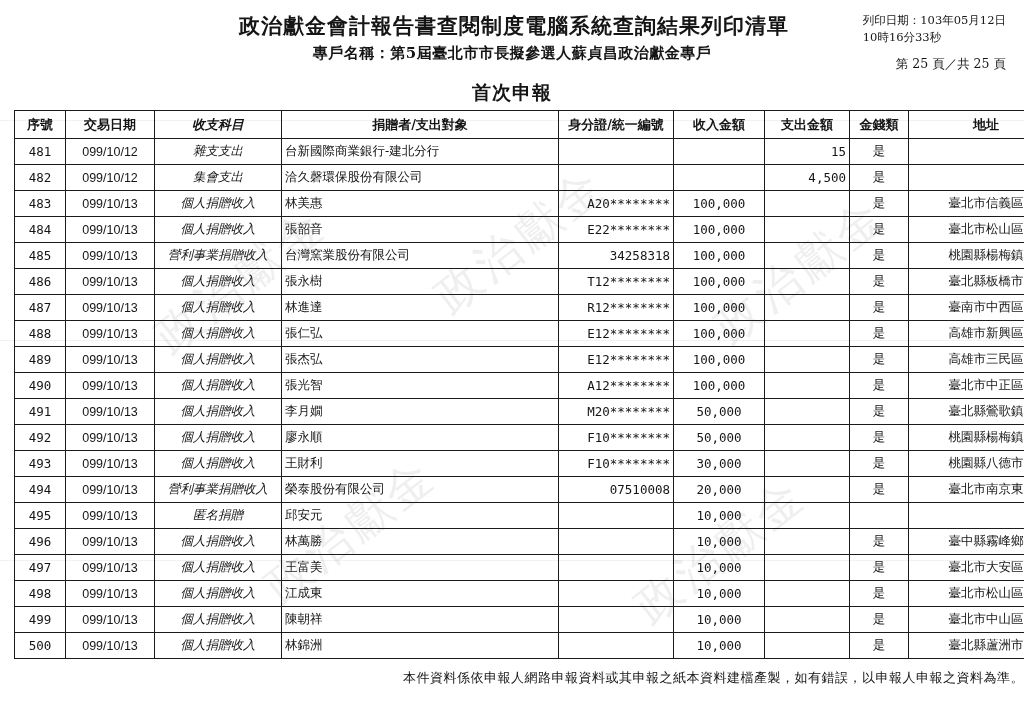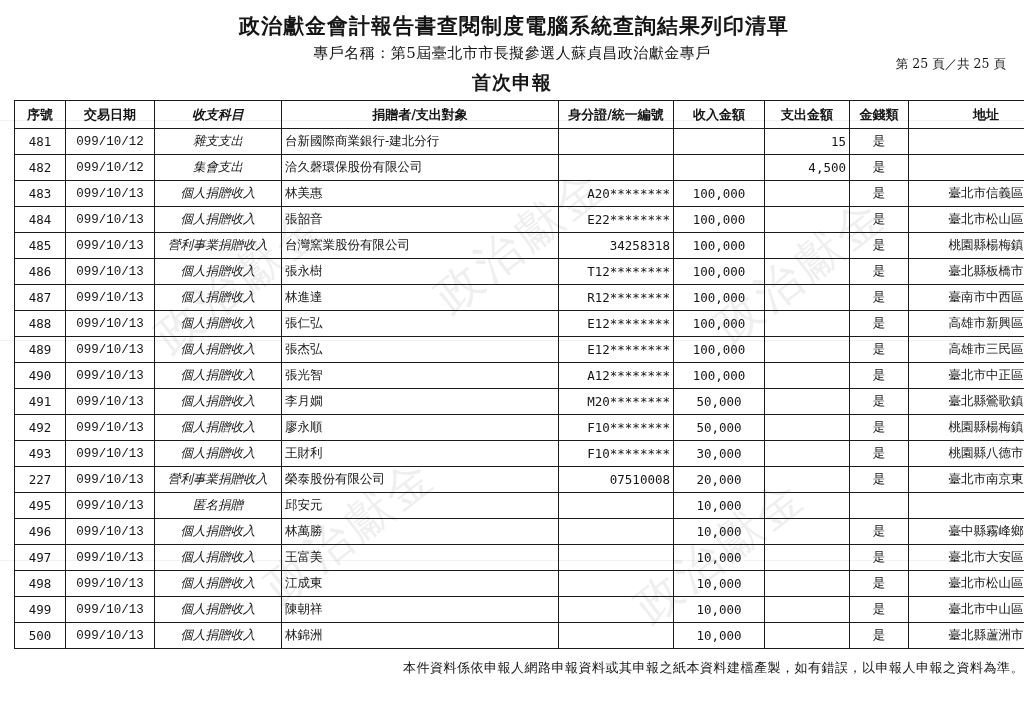--- a/index.html
+++ b/index.html
@@ -31,23 +31,23 @@
   }
   .doc-title {
     font-size: 21px;
     font-weight: bold;
     letter-spacing: 1px;
     margin: 0 0 4px 4px;
     font-family: "DejaVu Serif", "Liberation Serif", serif;
   }
   .doc-subtitle {
     font-size: 15px;
-    font-weight: normal;
+    font-weight: bold;
     letter-spacing: 0.5px;
-    margin: 0 0 7px 0;
+    margin: 0 0 17px 0;
   }
   .doc-section {
     font-size: 19px;
     font-weight: bold;
     letter-spacing: 1px;
     margin: 0 0 4px 0;
   }
   .meta {
     position: absolute;
     right: 18px;
@@ -94,21 +94,21 @@
   .c-acct   { width: 120px; text-align: center; font-style: italic; }
   .c-donor  { width: 270px; text-align: center; }
   .c-id     { width: 108px; text-align: center; }
   .c-in     { width: 84px;  text-align: center; padding-right: 6px; }
   .c-out    { width: 78px;  text-align: right; padding-right: 6px; }
   .c-kind   { width: 52px;  text-align: center; }
   .c-addr   { width: 148px; text-align: center; }
 
   td.c-donor { text-align: left; padding-left: 18px; }
   td.c-id    { text-align: right; padding-left: 10px; font-family: "DejaVu Sans Mono", "Liberation Mono", monospace; font-size: 11.5px; }
-  td.c-date  { font-family: Liberation Mono, monospace; font-size: 11.5px; margin-top: 15px; }
+  td.c-date  { font-family: Liberation Sans, sans-serif; font-size: 11.5px; margin-top: 15px; }
   td.c-seq   { font-family: "DejaVu Sans Mono", "Liberation Mono", monospace; font-size: 12px; }
   td.c-in, td.c-out { font-family: "DejaVu Sans Mono", "Liberation Mono", monospace; font-size: 11.5px; }
 
   
   .footer {
     margin-top: 10px;
     text-align: right;
     font-size: 13px;
     letter-spacing: 0.5px;
     font-weight: normal;
@@ -157,20 +157,24 @@
     <div class="streak" style="top:120px"></div>
     <div class="streak" style="top:340px"></div>
     <div class="streak" style="top:560px"></div>
   </div>
 
   <div class="header">
     <div class="doc-title">政治獻金會計報告書查閱制度電腦系統查詢結果列印清單</div>
     <div class="doc-subtitle">專戶名稱：第5屆臺北市市長擬參選人蘇貞昌政治獻金專戶</div>
     <div class="doc-section">首次申報</div>
 
+    <div class="meta">
+      <div>列印日期：103年05月12日</div>
+      <div>10時16分33秒</div>
+    </div>
     <div class="pageno">第 25 頁／共 25 頁</div>
   </div>
 
   <div class="table-wrap">
     <table class="report">
       <thead>
         <tr>
           <th class="c-seq">序號</th>
           <th class="c-date">交易日期</th>
           <th class="c-acct">收支科目</th>
@@ -320,21 +324,21 @@
           <td class="c-date">099/10/13</td>
           <td class="c-acct">個人捐贈收入</td>
           <td class="c-donor">王財利</td>
           <td class="c-id">F10********</td>
           <td class="c-in">30,000</td>
           <td class="c-out"></td>
           <td class="c-kind">是</td>
           <td class="c-addr">桃園縣八德市</td>
         </tr>
         <tr>
-          <td class="c-seq">227</td>
+          <td class="c-seq">494</td>
           <td class="c-date">099/10/13</td>
           <td class="c-acct">營利事業捐贈收入</td>
           <td class="c-donor">榮泰股份有限公司</td>
           <td class="c-id">07510008</td>
           <td class="c-in">20,000</td>
           <td class="c-out"></td>
           <td class="c-kind">是</td>
           <td class="c-addr">臺北市南京東</td>
         </tr>
         <tr>

